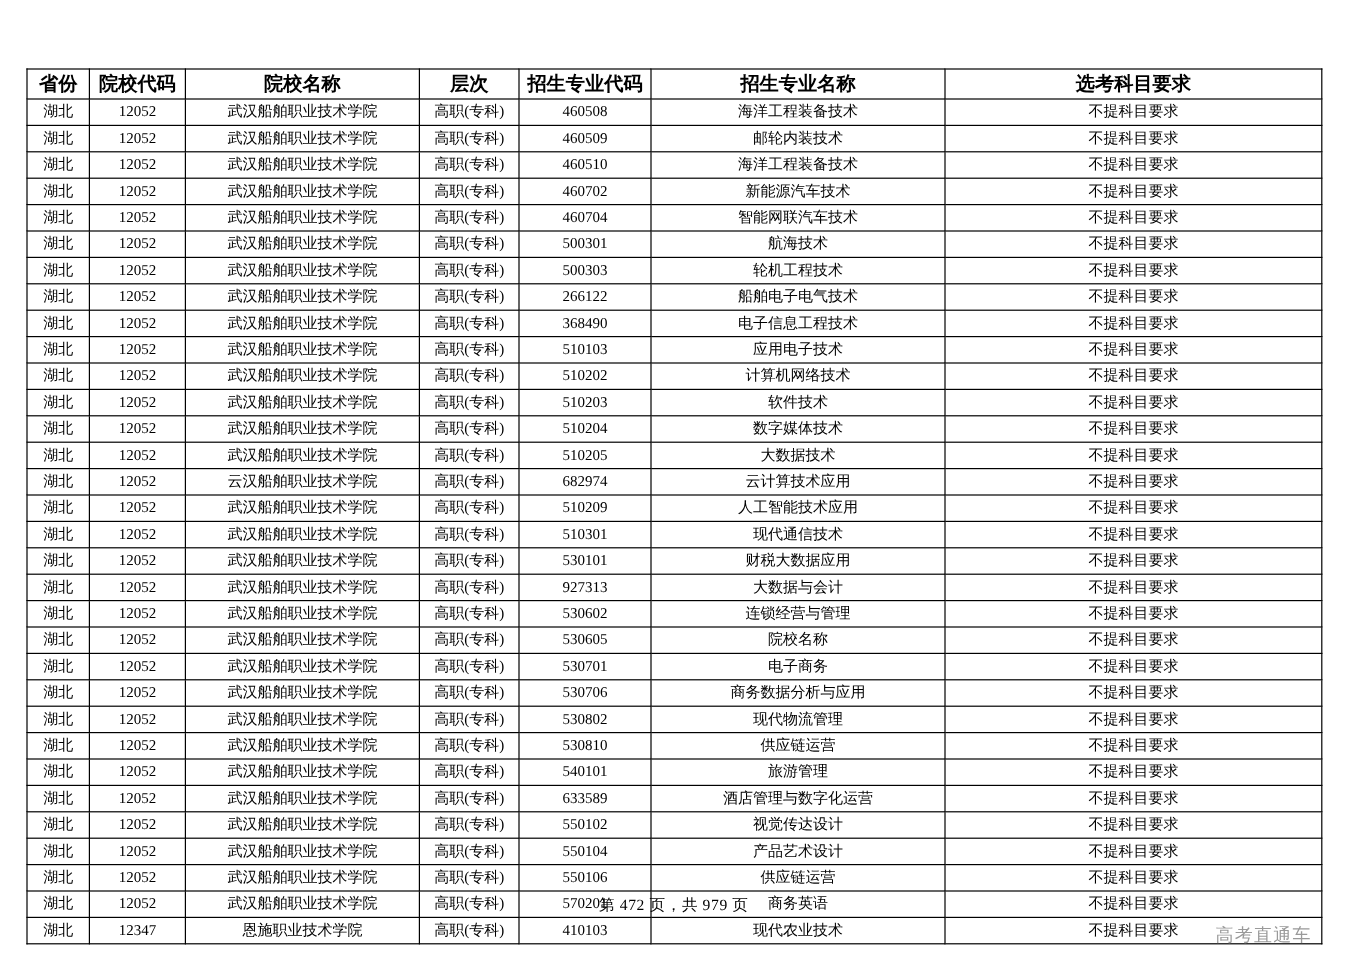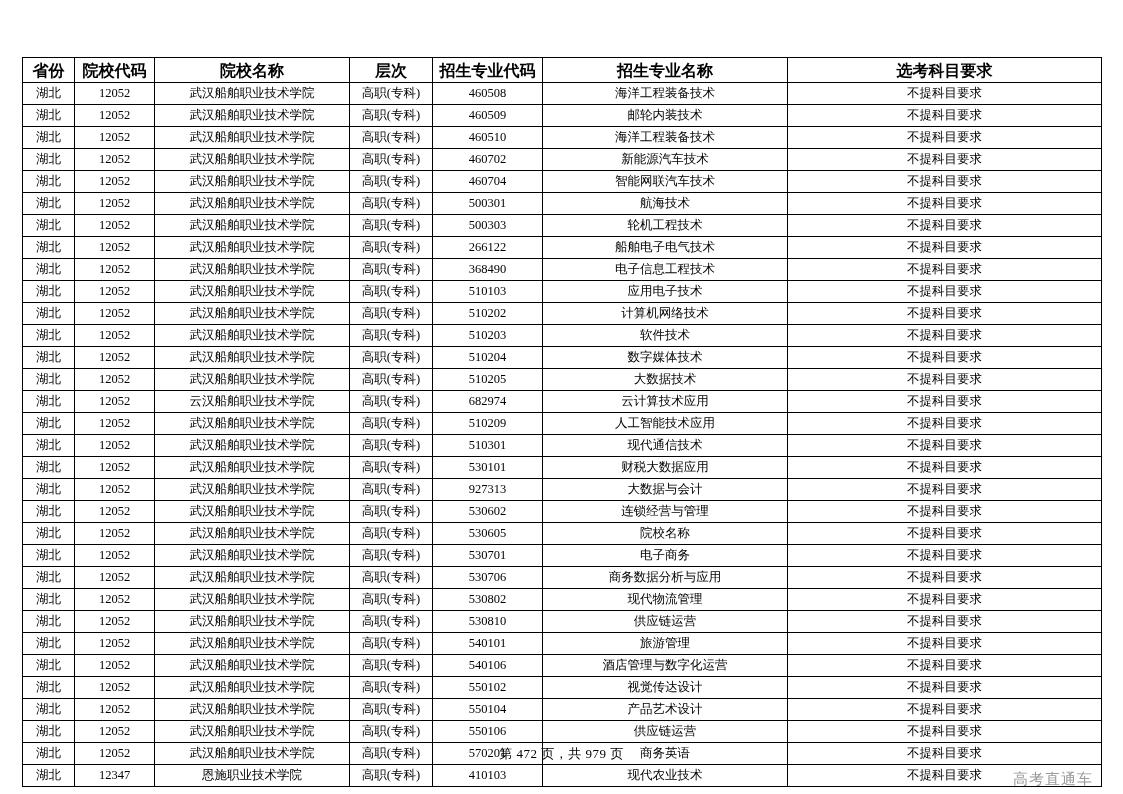--- a/index.html
+++ b/index.html
@@ -346,21 +346,21 @@
             <td class="cell-level">高职(专科)</td>
             <td class="cell-majorcode">540101</td>
             <td class="cell-majorname">旅游管理</td>
             <td class="cell-subject">不提科目要求</td>
           </tr>
         <tr>
             <td class="cell-province">湖北</td>
             <td class="cell-code">12052</td>
             <td class="cell-school">武汉船舶职业技术学院</td>
             <td class="cell-level">高职(专科)</td>
-            <td class="cell-majorcode">540106</td>
+            <td class="cell-majorcode">633589</td>
             <td class="cell-majorname">酒店管理与数字化运营</td>
             <td class="cell-subject">不提科目要求</td>
           </tr>
         <tr>
             <td class="cell-province">湖北</td>
             <td class="cell-code">12052</td>
             <td class="cell-school">武汉船舶职业技术学院</td>
             <td class="cell-level">高职(专科)</td>
             <td class="cell-majorcode">550102</td>
             <td class="cell-majorname">视觉传达设计</td>

